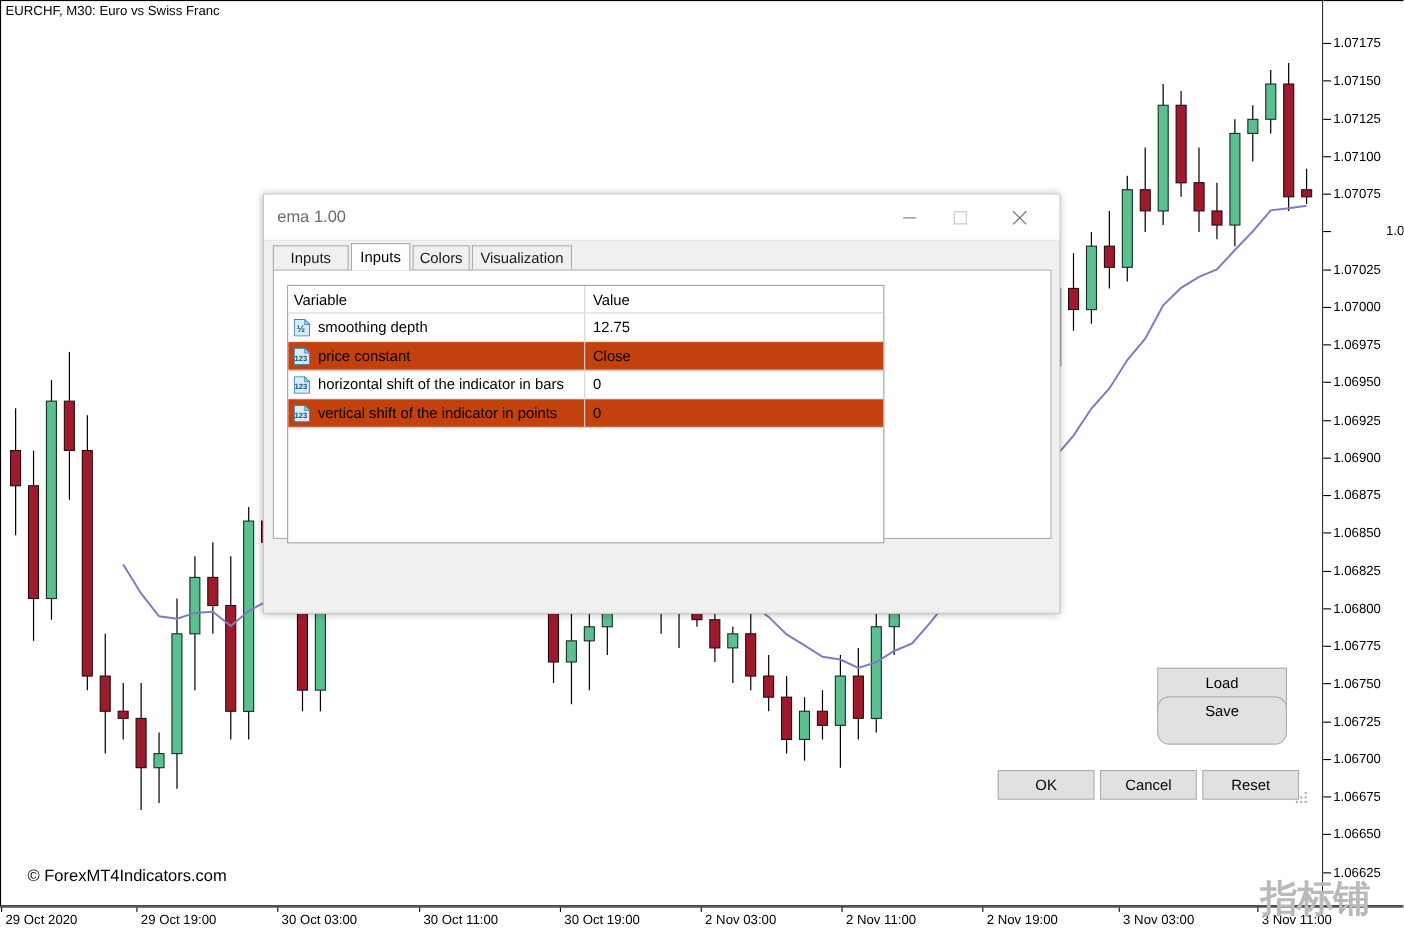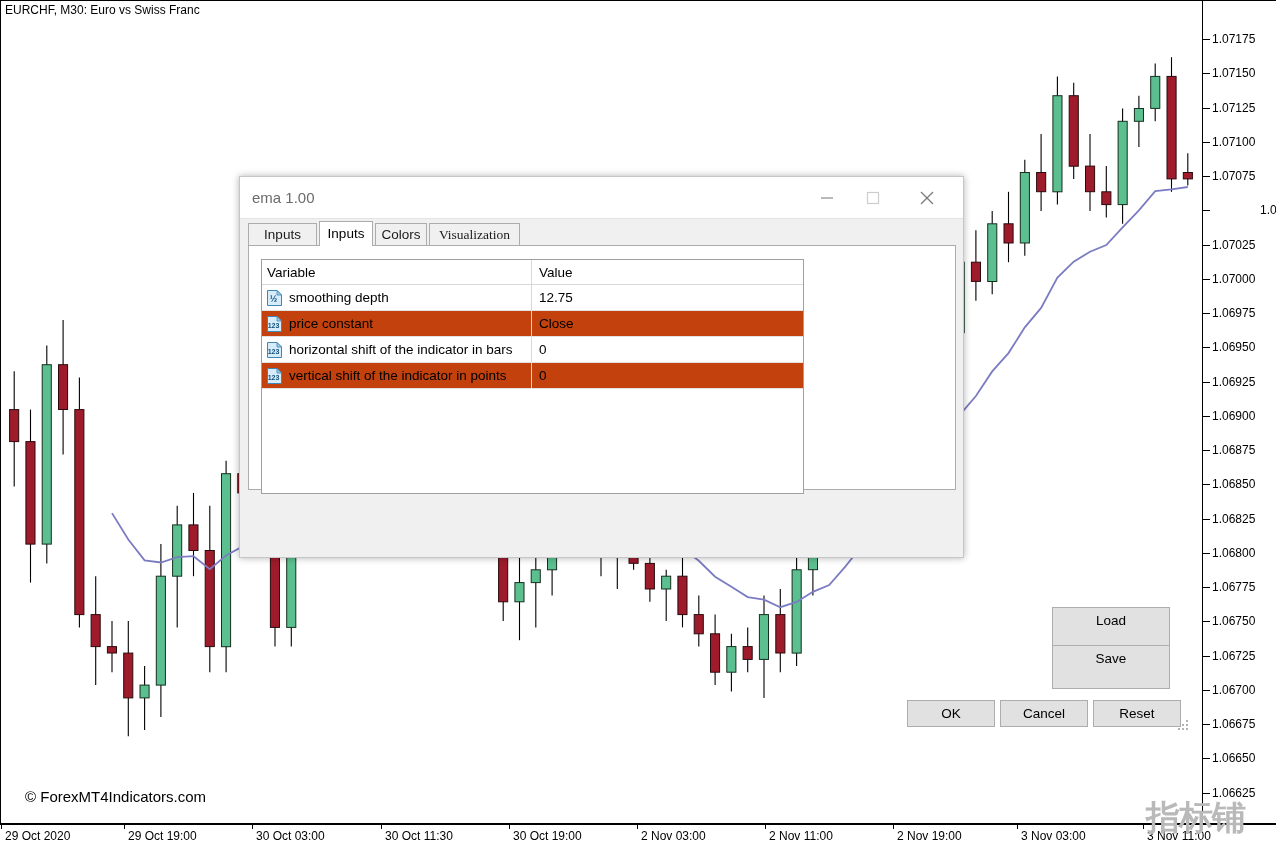--- a/index.html
+++ b/index.html
@@ -64,21 +64,21 @@
   .grid-row.alt{background:#c2410c;}
   .cell-var{width:270px;display:flex;align-items:center;padding-left:5px;box-sizing:border-box;
      border-right:1px solid #d8d8d8;height:100%;overflow:visible;}
   .cell-val{flex:1;padding-left:7px;box-sizing:border-box;height:100%;display:flex;align-items:center;}
   .cell-txt{font-size:13.5px;color:#000;white-space:nowrap;}
   .ico{width:15px;height:16px;margin-right:7px;flex:0 0 auto;position:relative;}
 
   .side-btn{position:absolute;width:118px;height:44px;background:#e1e1e1;border:1px solid #adadad;
      font-size:13.5px;color:#000;text-align:center;line-height:26px;box-sizing:border-box;cursor:default;}
   .btn-load{left:812px;top:430px;}
-  .btn-save{left:812px;top:468px;}
+  .btn-save{left:812px;top:456px;border-radius:11px;}
 
   .foot-btn{position:absolute;width:88px;height:27px;background:#e1e1e1;border:1px solid #adadad;
      font-size:13.5px;color:#000;text-align:center;line-height:25px;box-sizing:border-box;cursor:default;}
   .btn-ok{left:667px;top:523px;}
   .btn-cancel{left:760px;top:523px;}
   .btn-reset{left:853px;top:523px;}
 
   .grip{position:absolute;left:938px;top:543px;width:12px;height:12px;}
   .grip i{position:absolute;width:2px;height:2px;background:#b4b4b4;}
 </style>
@@ -294,21 +294,21 @@
         <div class="price-label" style="top: 791.5px;">1.06625</div>
       </div>
 
     <div class="time-axis" id="time-axis">
         <div class="time-label" style="left: 5px;">29 Oct 2020</div>
         <div class="time-tick" style="left: 1px;"></div>
         <div class="time-label" style="left: 128px;">29 Oct 19:00</div>
         <div class="time-tick" style="left: 124px;"></div>
         <div class="time-label" style="left: 256px;">30 Oct 03:00</div>
         <div class="time-tick" style="left: 252px;"></div>
-        <div class="time-label" style="left: 385px;">30 Oct 11:30</div>
+        <div class="time-label" style="left: 385px;">30 Oct 11:00</div>
         <div class="time-tick" style="left: 381px;"></div>
         <div class="time-label" style="left: 513px;">30 Oct 19:00</div>
         <div class="time-tick" style="left: 509px;"></div>
         <div class="time-label" style="left: 641px;">2 Nov 03:00</div>
         <div class="time-tick" style="left: 637px;"></div>
         <div class="time-label" style="left: 769px;">2 Nov 11:00</div>
         <div class="time-tick" style="left: 765px;"></div>
         <div class="time-label" style="left: 897px;">2 Nov 19:00</div>
         <div class="time-tick" style="left: 893px;"></div>
         <div class="time-label" style="left: 1021px;">3 Nov 03:00</div>
@@ -340,21 +340,21 @@
           <line x1="2" y1="2" x2="14" y2="14" stroke="#7a7a7a" stroke-width="1.2"></line>
           <line x1="14" y1="2" x2="2" y2="14" stroke="#7a7a7a" stroke-width="1.2"></line>
         </svg>
       </div>
     </div>
 
     <div class="tabstrip" id="tabstrip">
         <div class="tab" style="left: 0px; width: 69px;">Inputs</div>
         <div class="tab active" style="left: 71px; width: 54px;">Inputs</div>
         <div class="tab" style="left: 127px; width: 52px;">Colors</div>
-        <div class="tab" style="left: 181px; width: 91px; font-family: Liberation Serif, serif;">Visualization</div>
+        <div class="tab" style="left: 181px; width: 91px;">Visualization</div>
       </div>
 
     <div class="tabpanel">
       <div class="grid" id="grid">
           <div class="grid-head">
             <div class="cell-var" style="border-right: 1px solid rgb(216, 216, 216);">
               <span class="cell-txt">Variable</span>
             </div>
             <div class="cell-val">
               <span class="cell-txt">Value</span>

